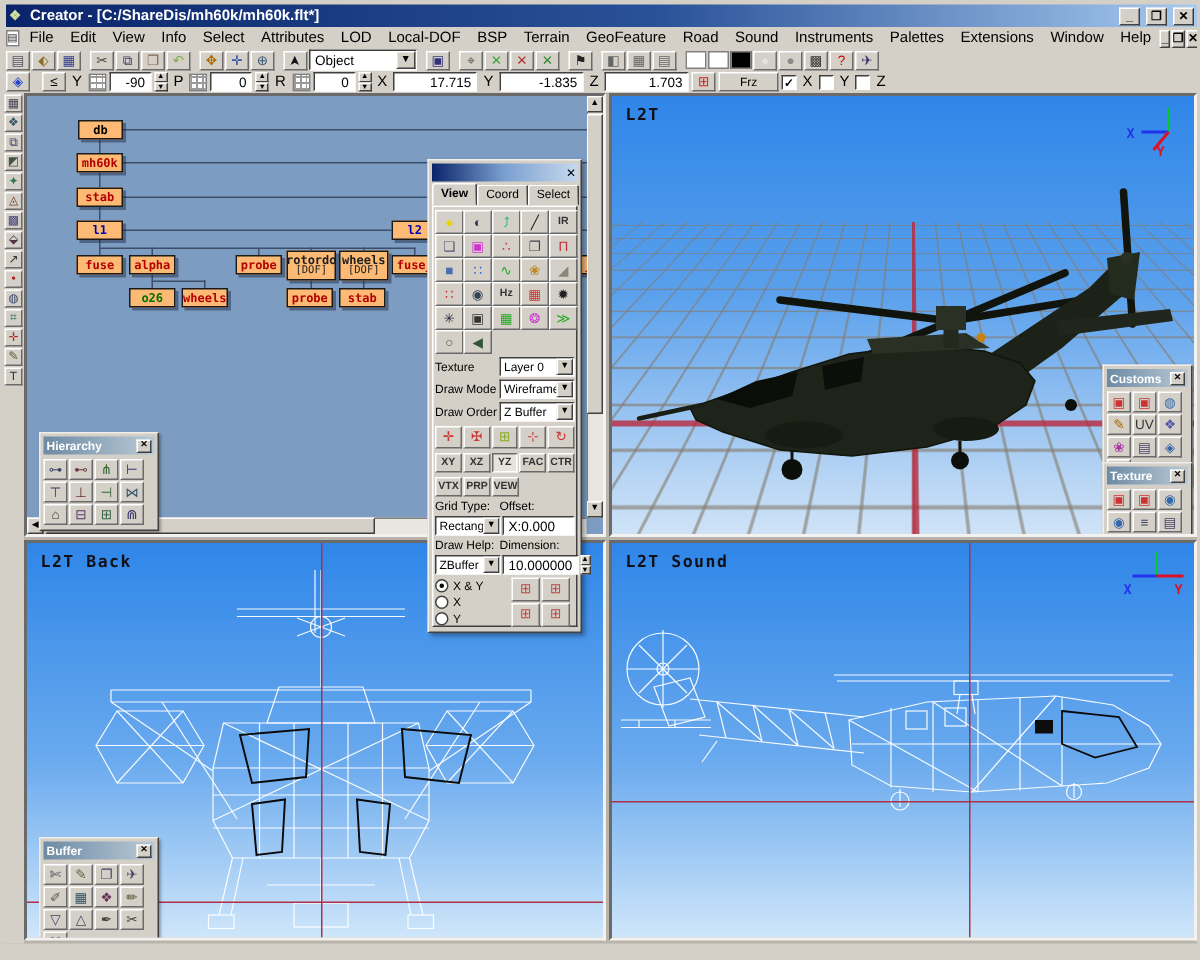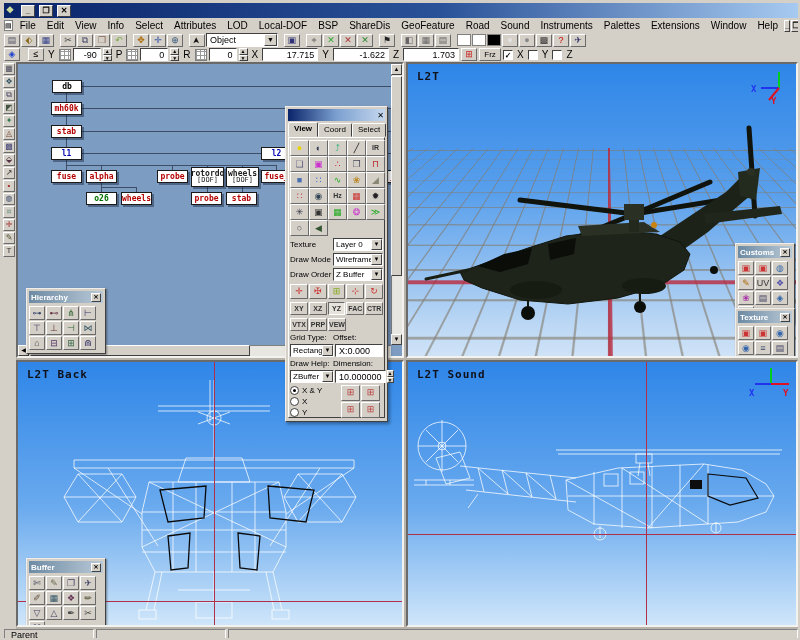--- a/index.html
+++ b/index.html
@@ -34,21 +34,21 @@
 .workspace{position:absolute;left:0;top:60px;width:800px;height:567px;background:#b8b4ac}
 .strip{position:absolute;left:0;top:0;width:14px;height:567px;background:#d4d0c8;display:flex;flex-direction:column;align-items:center;padding-top:1px;gap:1px}
 .strip-icon{width:12px;height:12px;background:#d4d0c8;border:1px solid;border-color:#fff #6a6a6a #6a6a6a #fff;font-size:8px;line-height:10px;text-align:center;overflow:hidden}
 .viewport{position:absolute;border:2px solid;border-color:#6a6a6a #f4f2ee #f4f2ee #6a6a6a;overflow:hidden}
 .vp-graph{left:14px;top:0;width:388px;height:296px;background:#7d9cc2}
 .vp-persp{left:404px;top:0;width:392px;height:296px;background:linear-gradient(180deg,#2f86e8 0%,#5aa0ec 45%,#b9d6f4 88%,#cfe3f7 100%)}
 .vp-back{left:14px;top:298px;width:388px;height:267px;background:linear-gradient(180deg,#2f86e8 0%,#6aaaee 55%,#cfe6fa 100%)}
 .vp-right{left:404px;top:298px;width:392px;height:267px;background:linear-gradient(180deg,#2f86e8 0%,#6aaaee 55%,#cfe6fa 100%)}
 .vp-label{position:absolute;left:9px;top:6px;font:bold 11px "DejaVu Sans Mono",monospace;color:#101018;letter-spacing:1px;z-index:5}
 
-.gnode{position:absolute;height:13px;background:#ffffff;border:1px solid #1a1a1a;box-shadow:2px 2px 0 rgba(25,35,60,.45);display:flex;align-items:center;justify-content:center;font:bold 8px "DejaVu Sans Mono",monospace;z-index:2}
+.gnode{position:absolute;height:13px;background:#fdba74;border:1px solid #1a1a1a;box-shadow:2px 2px 0 rgba(25,35,60,.45);display:flex;align-items:center;justify-content:center;font:bold 8px "DejaVu Sans Mono",monospace;z-index:2}
 .gnode.dof{height:20px;flex-direction:column;line-height:7px}
 .gnode .sub{font-weight:normal;font-size:7px;color:#222}
 .gl{position:absolute;background:#3e4e68;z-index:1}
 
 .hscroll{position:absolute;left:0;bottom:0;height:11px;right:11px;background:#e8e6e0;border-top:1px solid #808080;z-index:6}
 .vscroll{position:absolute;top:0;bottom:11px;right:0;width:11px;background:#e8e6e0;border-left:1px solid #808080;z-index:6}
 .sbtn{position:absolute;width:11px;height:11px;background:#d4d0c8;border:1px solid;border-color:#fff #404040 #404040 #fff;font-size:6px;line-height:9px;text-align:center}
 .sthumb{position:absolute;background:#d4d0c8;border:1px solid;border-color:#fff #404040 #404040 #fff}
 
 .fwin{position:absolute;background:#d4d0c8;border:1px solid;border-color:#f0eeea #404040 #404040 #f0eeea;box-shadow:1px 1px 2px rgba(0,0,0,.4);z-index:20}
@@ -92,38 +92,39 @@
 .statusbar{position:absolute;left:2px;top:627px;width:794px;height:12px;display:flex;gap:2px;align-items:stretch;background:#d4d0c8}
 .scell{border:1px solid;border-color:#808080 #fff #fff #808080;font-size:9px;display:flex;align-items:center;padding:0 6px}
 </style>
 </head>
 <body>
 
 <div class="app">
 
   <div class="titlebar">
     <span class="ticon">❖</span>
+    <span class="ttext">Creator - [C:/ShareDis/mh60k/mh60k.flt*]</span>
     <span class="winbtn">_</span>
     <span class="winbtn">❐</span>
     <span class="winbtn">✕</span>
   </div>
 
   <div class="menubar">
     <span class="doc-icon">▤</span>
     <span data-repeat="menu.items">
         <span class="menu-item">File</span>
         <span class="menu-item">Edit</span>
         <span class="menu-item">View</span>
         <span class="menu-item">Info</span>
         <span class="menu-item">Select</span>
         <span class="menu-item">Attributes</span>
         <span class="menu-item">LOD</span>
         <span class="menu-item">Local-DOF</span>
         <span class="menu-item">BSP</span>
-        <span class="menu-item">ShareDis</span>
+        <span class="menu-item">Terrain</span>
         <span class="menu-item">GeoFeature</span>
         <span class="menu-item">Road</span>
         <span class="menu-item">Sound</span>
         <span class="menu-item">Instruments</span>
         <span class="menu-item">Palettes</span>
         <span class="menu-item">Extensions</span>
         <span class="menu-item">Window</span>
         <span class="menu-item">Help</span>
       </span>
     <span class="spacer"></span>
@@ -212,25 +213,25 @@
     <span class="lbl">R</span>
     <span class="minigrid"></span>
     <span class="field" style="width:28px">0</span>
     <span class="spin">
         <span>▲</span>
         <span>▼</span>
       </span>
     <span class="lbl">X</span>
     <span class="field" style="width:56px">17.715</span>
     <span class="lbl">Y</span>
-    <span class="field" style="width:56px">-1.622</span>
+    <span class="field" style="width:56px">-1.835</span>
     <span class="lbl">Z</span>
     <span class="field" style="width:56px">1.703</span>
     <span class="icon-btn" style="color:#c22">⊞</span>
-    <span class="icon-btn" style="width:22px;font-size:8px">Frz</span>
+    <span class="icon-btn" style="width:40px;font-size:8px">Frz</span>
     <span class="chk">✓</span>
     <span class="lbl">X</span>
     <span class="chk"></span>
     <span class="lbl">Y</span>
     <span class="chk"></span>
     <span class="lbl">Z</span>
   </div>
 
   <div class="workspace">
 
@@ -689,19 +690,14 @@
               <span class="gbtn" style="color: rgb(187, 68, 68);">⊞</span>
               <span class="gbtn" style="color: rgb(187, 68, 68);">⊞</span>
               <span class="gbtn" style="color: rgb(187, 68, 68);">⊞</span>
             </span>
         </div>
       </div>
     </div>
 
   </div>
 
-  <div class="statusbar">
-    <span class="scell" style="width:90px">Parent</span>
-    <span class="scell" style="width:130px"></span>
-    <span class="scell" style="flex:1"></span>
-  </div>
 
 </div>
 
 </body></html>

